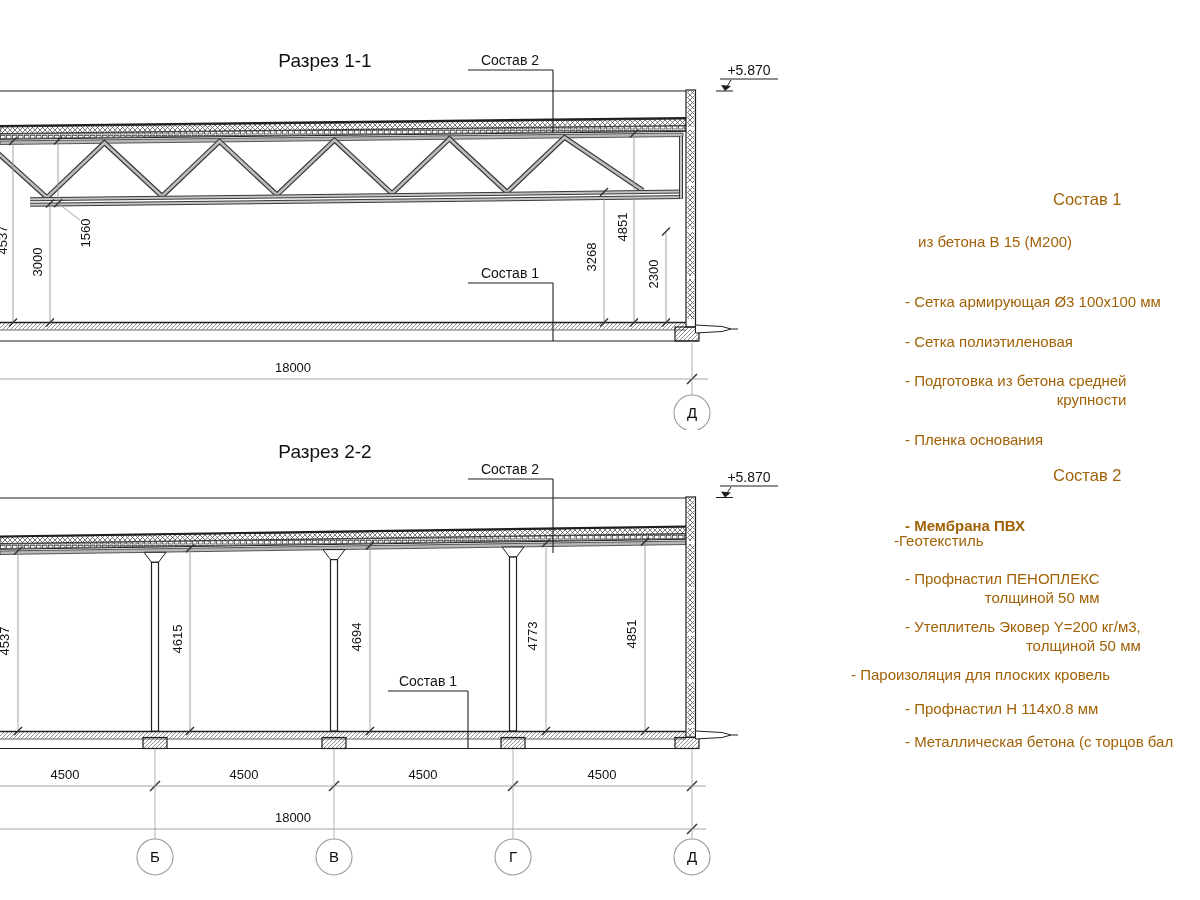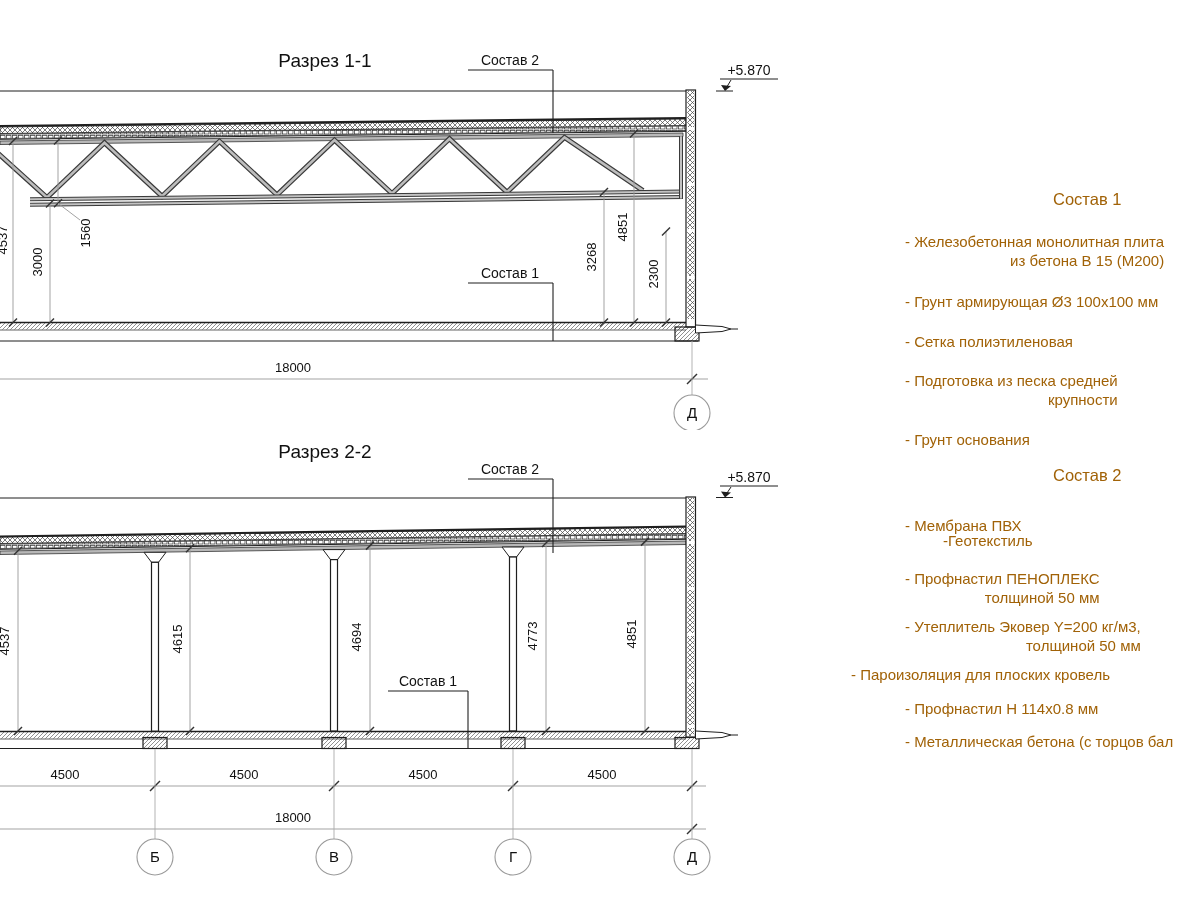--- a/index.html
+++ b/index.html
@@ -307,44 +307,43 @@
       <text class="grid-txt" x="155" y="862" text-anchor="middle">Б</text>
       <text class="grid-txt" x="334" y="862" text-anchor="middle">В</text>
       <text class="grid-txt" x="513" y="862" text-anchor="middle">Г</text>
       <text class="grid-txt" x="692" y="862" text-anchor="middle">Д</text>
     </g>
   </svg>
 
   <div>
     <div class="list-head" style="left:1053px;top:190px;">Состав 1</div>
     <div class="li" style="left:905px;top:232px;">
-      <span>- Железобетонная  монолитная плита</span>
       <span class="l2">из бетона В 15 (М200)</span>
     </div>
     <div class="li" style="left:905px;top:292px;">
-      <span>- Грунт армирующая Ø3 100х100 мм</span>
+      <span>- Сетка армирующая Ø3 100х100 мм</span>
     </div>
     <div class="li" style="left:905px;top:332px;">
       <span>- Сетка полиэтиленовая</span>
     </div>
     <div class="li" style="left:905px;top:371px;">
-      <span>- Подготовка из песка средней</span>
+      <span>- Подготовка из бетона средней</span>
       <span class="l2">крупности</span>
     </div>
     <div class="li" style="left:905px;top:430px;">
-      <span>- Грунт основания</span>
+      <span>- Пленка основания</span>
     </div>
   </div>
 
   <div>
     <div class="list-head" style="left:1053px;top:466px;">Состав 2</div>
-    <div class="li" style="left:905px;top:516px;">
+    <div class="li" style="left:905px;top:516px;font-weight:bold;">
       <span>- Мембрана ПВХ</span>
     </div>
-    <div class="li" style="left:943px;top:531px;">
+    <div class="li" style="left:894px;top:531px;">
       <span>-Геотекстиль</span>
     </div>
     <div class="li" style="left:905px;top:569px;">
       <span>- Профнастил ПЕНОПЛЕКС</span>
       <span class="l2">толщиной 50 мм</span>
     </div>
     <div class="li" style="left:905px;top:617px;">
       <span>- Утеплитель Эковер Y=200 кг/м3,</span>
       <span class="l2">толщиной 50 мм</span>
     </div>

